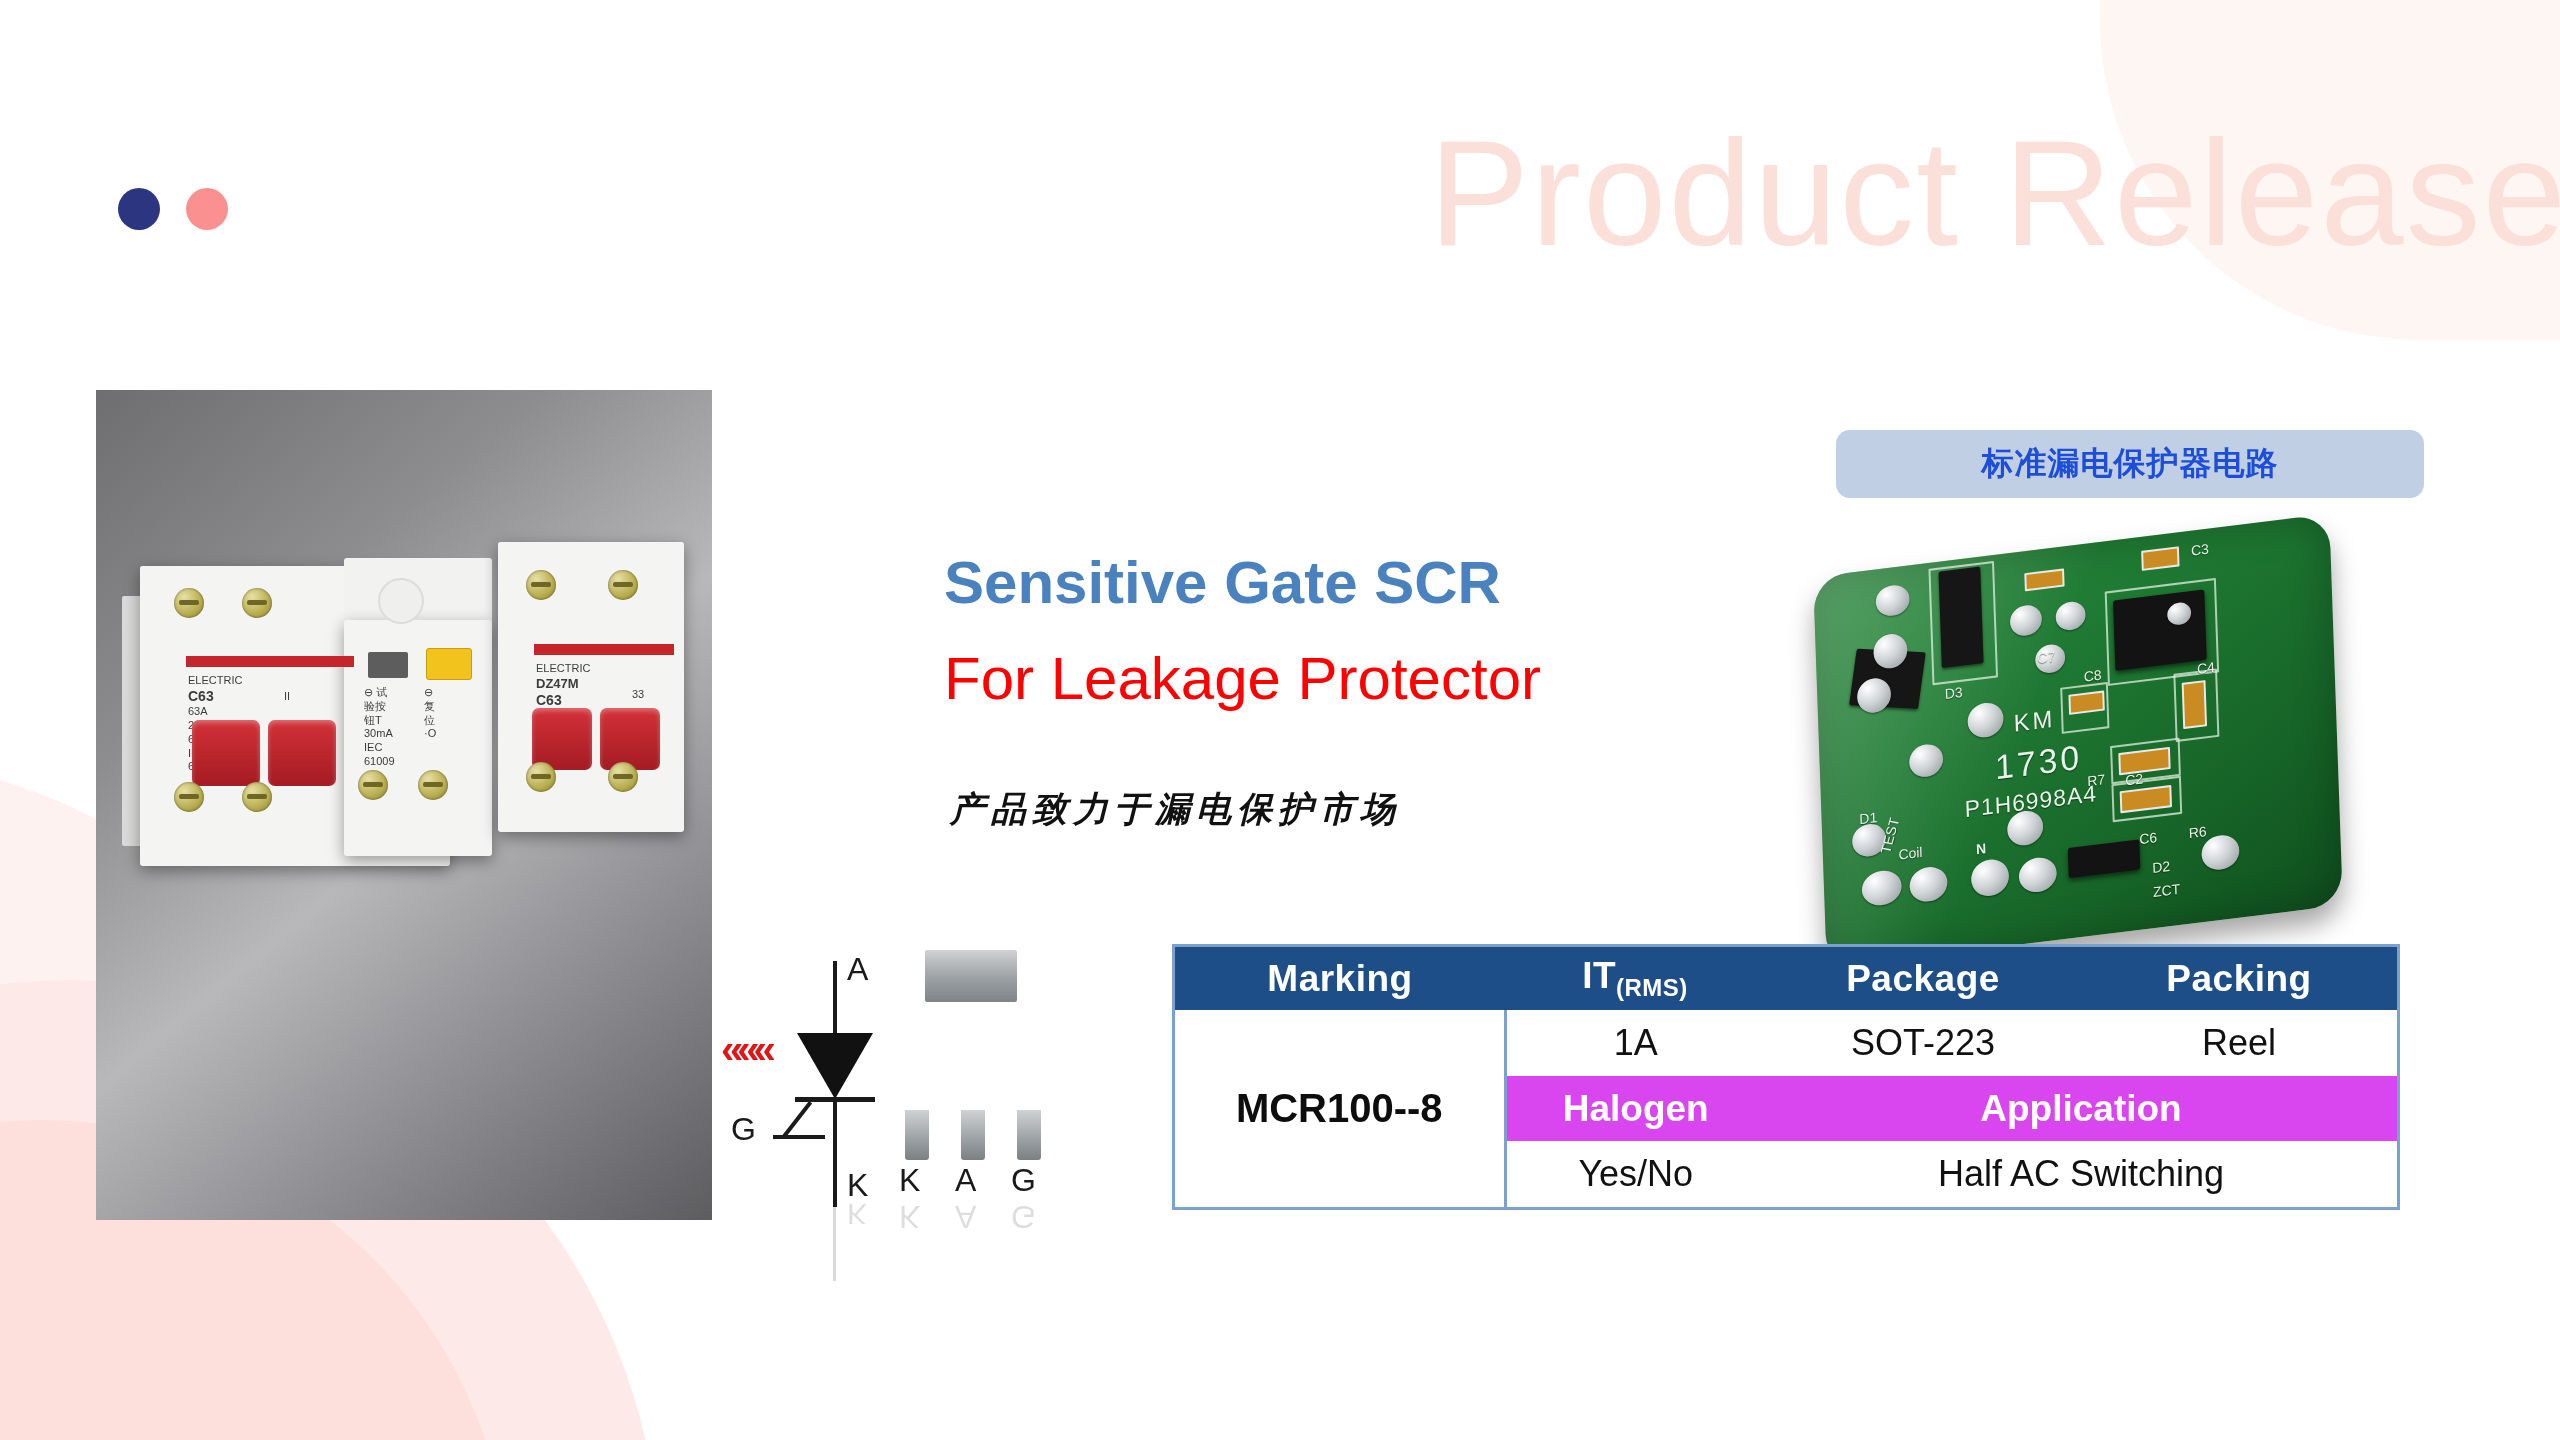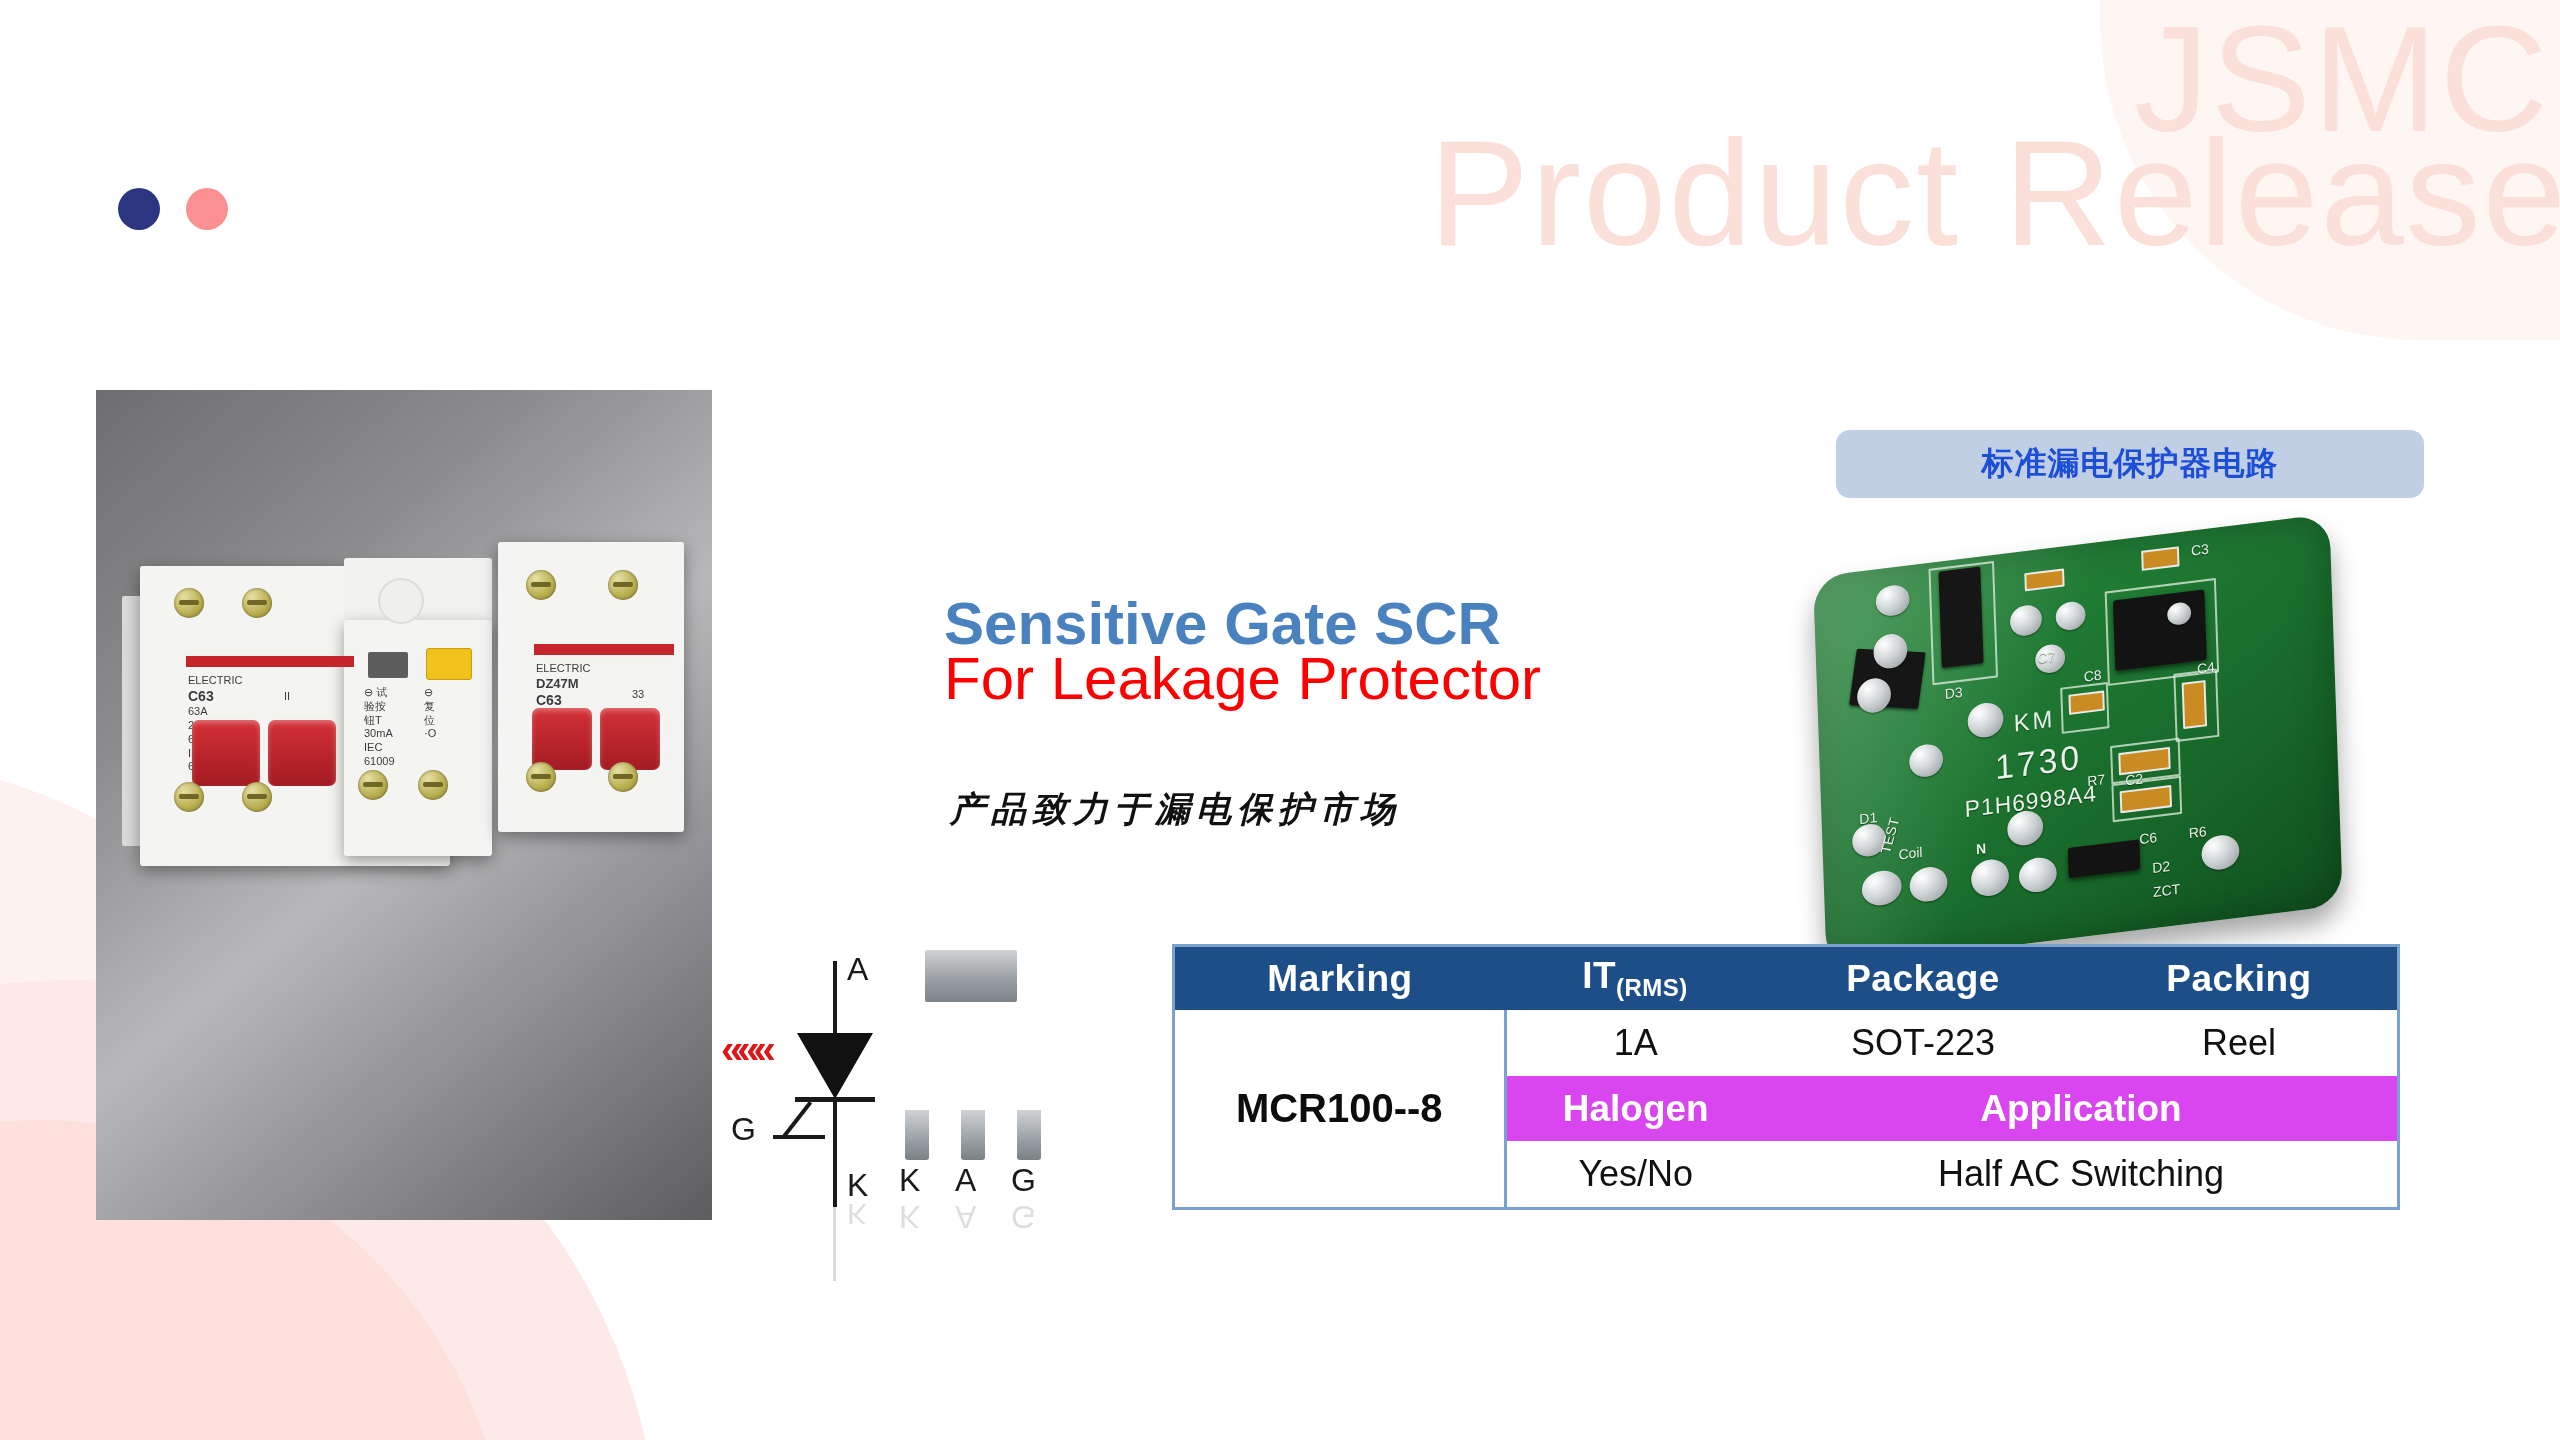--- a/index.html
+++ b/index.html
@@ -52,21 +52,21 @@
   .mcb-label{position:absolute;color:#3c3c3c;font-size:11px;line-height:1.25;
       font-family:"Liberation Sans",sans-serif;}
   .mcb-yellow{position:absolute;background:#f2c31d;border:1px solid #c79c10;border-radius:3px;}
   .mcb-win{position:absolute;background:#5d5d5d;border-radius:2px;}
   .mcb-knob{position:absolute;width:46px;height:46px;border-radius:50%;
       background:#efefee;box-shadow:inset 0 0 0 2px #dcdcdb;}
   .mcb-rail{position:absolute;background:#dadada;border-radius:2px;}
 
   
   .txt-en1{position:absolute;left:944px;top:548px;font-size:60px;font-weight:700;
-      color:#4a82c0;letter-spacing:0px;white-space:nowrap;margin-top:41px;}
+      color:#4a82c0;letter-spacing:0px;white-space:nowrap;}
   .txt-en2{position:absolute;left:944px;top:644px;font-size:60px;font-weight:400;
       color:#ff0000;letter-spacing:0px;white-space:nowrap;}
   .txt-cn{position:absolute;left:950px;top:786px;font-size:35px;font-weight:700;
       color:#111;letter-spacing:6px;white-space:nowrap;
       font-family:"DejaVu Serif",serif;font-style:italic;}
 
   
   .callout{position:absolute;left:1836px;top:430px;width:588px;height:68px;
       background:#c0cfe4;border-radius:14px;display:flex;align-items:center;
       justify-content:center;}
@@ -136,21 +136,20 @@
 </head>
 <body>
 
 <div class="slide">
 
   <div class="deco-arc arc3"></div>
   <div class="deco-arc arc1"></div>
   <div class="deco-arc arc2"></div>
   <div class="corner-tr"></div>
 
-  <div class="wm wm-jsmc">JSMC</div>
   <div class="wm wm-pr">Product Release</div>
 
   <div class="dots">
     <div class="dot dot-navy"></div>
     <div class="dot dot-pink"></div>
   </div>
 
   <div class="breaker-photo">
 
     <div class="mcb">

